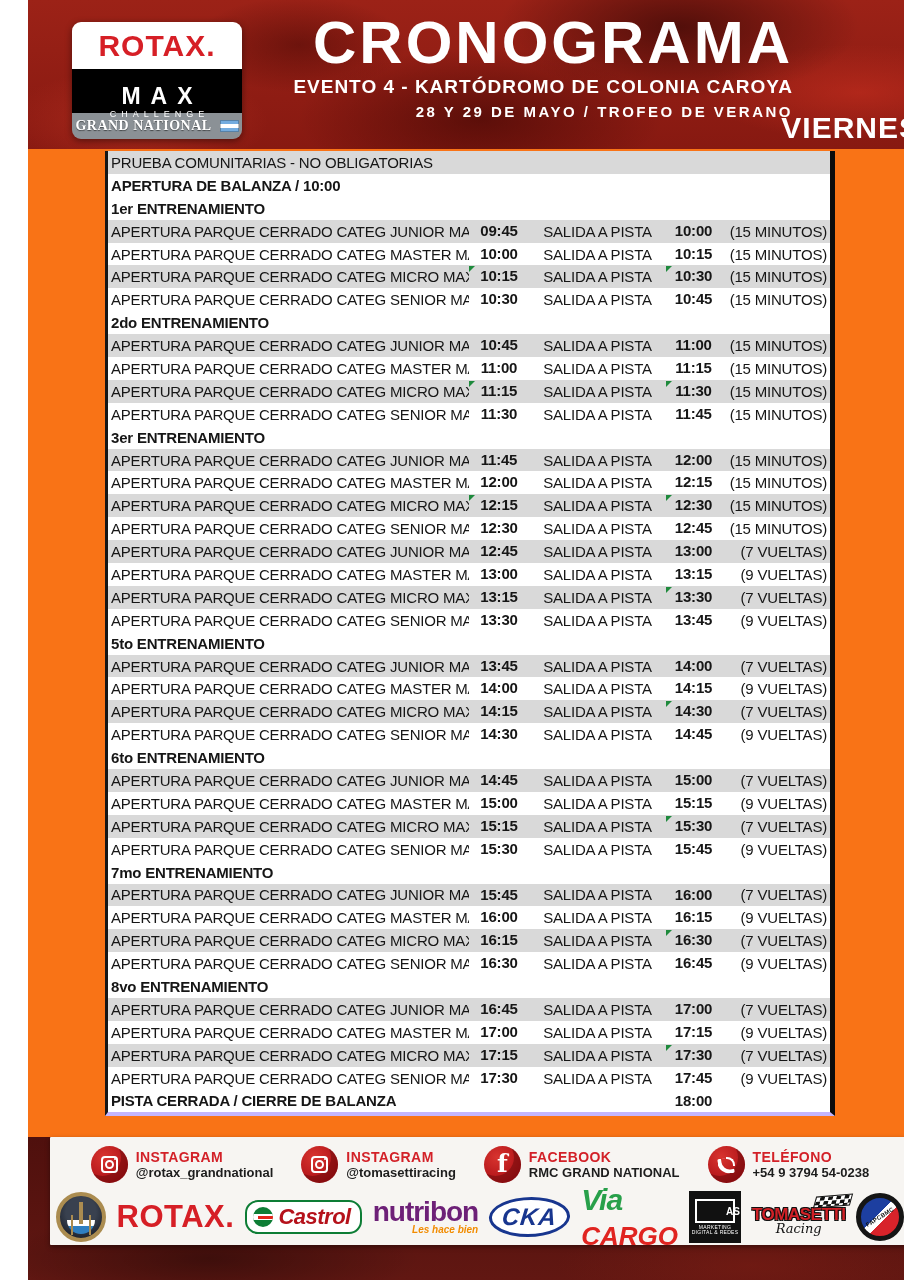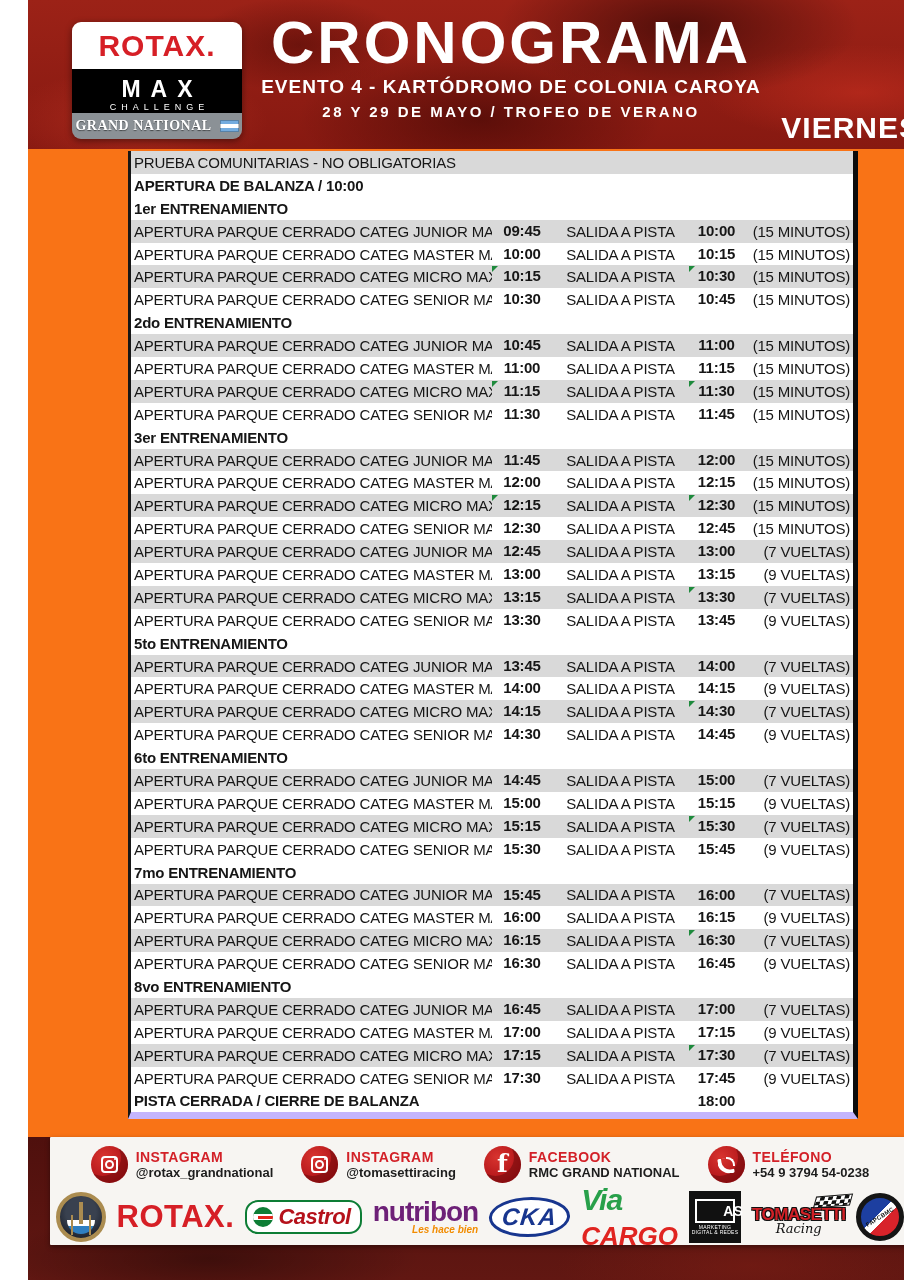--- a/index.html
+++ b/index.html
@@ -15,37 +15,37 @@
       radial-gradient(ellipse 280px 110px at 50% 80%, rgba(45,2,0,.5), transparent 65%),
       radial-gradient(ellipse 180px 80px at 30% 30%, rgba(60,5,2,.45), transparent 60%),
       radial-gradient(ellipse 220px 90px at 12% 82%, rgba(200,55,38,.5), transparent 60%),
       radial-gradient(ellipse 260px 80px at 92% 62%, rgba(205,48,32,.55), transparent 60%),
       linear-gradient(#9c2217,#871911); }
 
   .logo { position:absolute; left:44px; top:22px; width:170px; border-radius:9px; overflow:hidden;
           box-shadow:0 2px 7px rgba(0,0,0,.45); }
   .logo-top { background:#fff; height:47px; display:flex; align-items:center; justify-content:center; }
   .logo-rotax { color:#d61f26; font-weight:700; font-size:30px; letter-spacing:1px; }
-  .logo-mid { background:#000; height:44px; text-align:center; padding-top:9px; }
+  .logo-mid { background:#000; height:44px; text-align:center; padding-top:16px; }
   .logo-max { color:#fff; font-weight:700; font-size:23px; line-height:23px; letter-spacing:10px; padding-left:10px; }
   .logo-challenge { color:#fff; font-size:9px; letter-spacing:5px; padding-left:5px; margin-top:1px; }
   .logo-gn { background:#8b9196; height:26px; display:flex; align-items:center; justify-content:center; gap:8px; }
   .logo-gn-text { color:#fff; font-weight:700; font-size:14px; letter-spacing:.5px; text-shadow:0 1px 1px rgba(0,0,0,.5);font-family:Liberation Serif, serif; }
   .flag { width:19px; height:12px; border:1px solid rgba(0,0,0,.25);
           background:linear-gradient(#74acdf 0 33%, #ffffff 33% 66%, #74acdf 66% 100%); }
 
-  .title-block { position:absolute; left:193px; top:12px; width:580px; text-align:center; color:#fff; }
+  .title-block { position:absolute; left:185px; top:12px; width:580px; text-align:right; color:#fff; }
   .title { font-size:60px; font-weight:700; letter-spacing:3px; line-height:62px; }
   .subtitle { font-size:19px; font-weight:700; letter-spacing:1px; margin-top:2px; }
   .dateline { font-size:15px; font-weight:700; letter-spacing:2.5px; margin-top:5px; }
   .day { position:absolute; right:12px; bottom:4px; color:#fff; font-size:30px; font-weight:700; letter-spacing:1px; }
 
   
-  .schedule { position:absolute; left:100px; top:151px; width:730px; background:#fff;
-              border-left:3px solid #161616; border-right:5px solid #0c0c0c; border-bottom:7px solid #c4b5fd; }
+  .schedule { position:absolute; left:77px; top:151px; width:730px; background:#fff;
+              border-left:3px solid #161616; border-right:5px solid #0c0c0c; border-bottom:4px solid #c4b5fd; }
   .row { display:grid; grid-template-columns:361px 60px 137px 55px 109px; height:22.9px;
          align-items:center; font-size:15px; letter-spacing:-0.2px; color:#161616; }
   .row.shaded { background:#d9d9d9; }
   .cell-activity { padding-left:3px; white-space:nowrap; overflow:hidden; }
   .cell-time { text-align:center; font-weight:700; position:relative; height:100%; line-height:22.9px; }
   .cell-action { text-align:center; white-space:nowrap; }
   .cell-duration { text-align:right; padding-right:3px; white-space:nowrap; }
   .cell-span { grid-column:1 / -1; padding-left:3px; white-space:nowrap; }
   .row.section .cell-span { font-weight:700; }
   .row.final { font-weight:700; }
@@ -105,21 +105,21 @@
   .sp-cka { border:3px solid #18368f; border-radius:50%; padding:3px 10px; transform:skew(-6deg);
             color:#18368f; font-weight:700; font-style:italic; font-size:24px; letter-spacing:1px; background:#fff; }
 
   .sp-viacargo { display:flex; align-items:baseline; gap:4px; font-style:italic; font-weight:700;flex-direction:column; }
   .via-word { color:#28a04a; font-size:30px; letter-spacing:-1px; }
   .cargo-word { color:#e02420; font-size:26px; letter-spacing:0px; }
 
   .sp-as { width:52px; height:52px; background:#111; color:#fff; display:flex; flex-direction:column;
            align-items:center; justify-content:center; gap:2px; }
   .as-mark { width:26px; height:24px; border:2px solid #fff; display:flex; align-items:center; justify-content:center;
-             font-weight:700; font-size:14px;padding-left:36px; }
+             font-weight:700; font-size:10px;padding-left:36px; }
   .as-sub { font-size:5px; letter-spacing:.3px; text-align:center; line-height:5px; }
 
   .sp-tomasetti { position:relative; padding-top:6px; }
   .tomasetti-flag { position:absolute; right:-6px; top:-4px; width:36px; height:12px;
     background:repeating-conic-gradient(#111 0% 25%, #fff 0% 50%); background-size:8px 8px;
     transform:skew(-20deg) rotate(-5deg); border:1px solid #111; }
   .tomasetti-name { color:#d12026; font-weight:700; font-size:17px; letter-spacing:-0.5px;
     text-shadow:-1px -1px 0 #111, 1px -1px 0 #111, -1px 1px 0 #111, 1px 1px 0 #111; }
   .tomasetti-racing { font-family:"DejaVu Serif", serif; font-style:italic; font-size:13px; color:#111;
     margin-top:-4px; text-align:center; }

